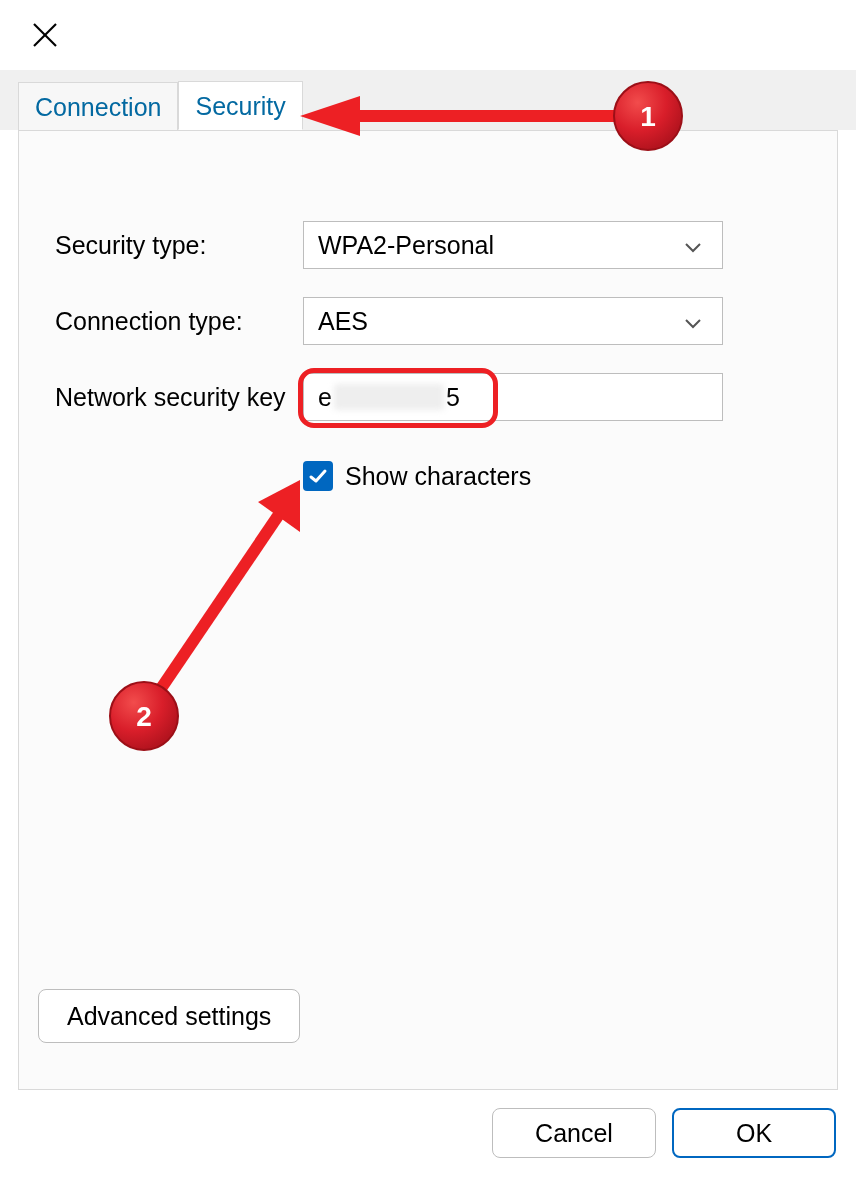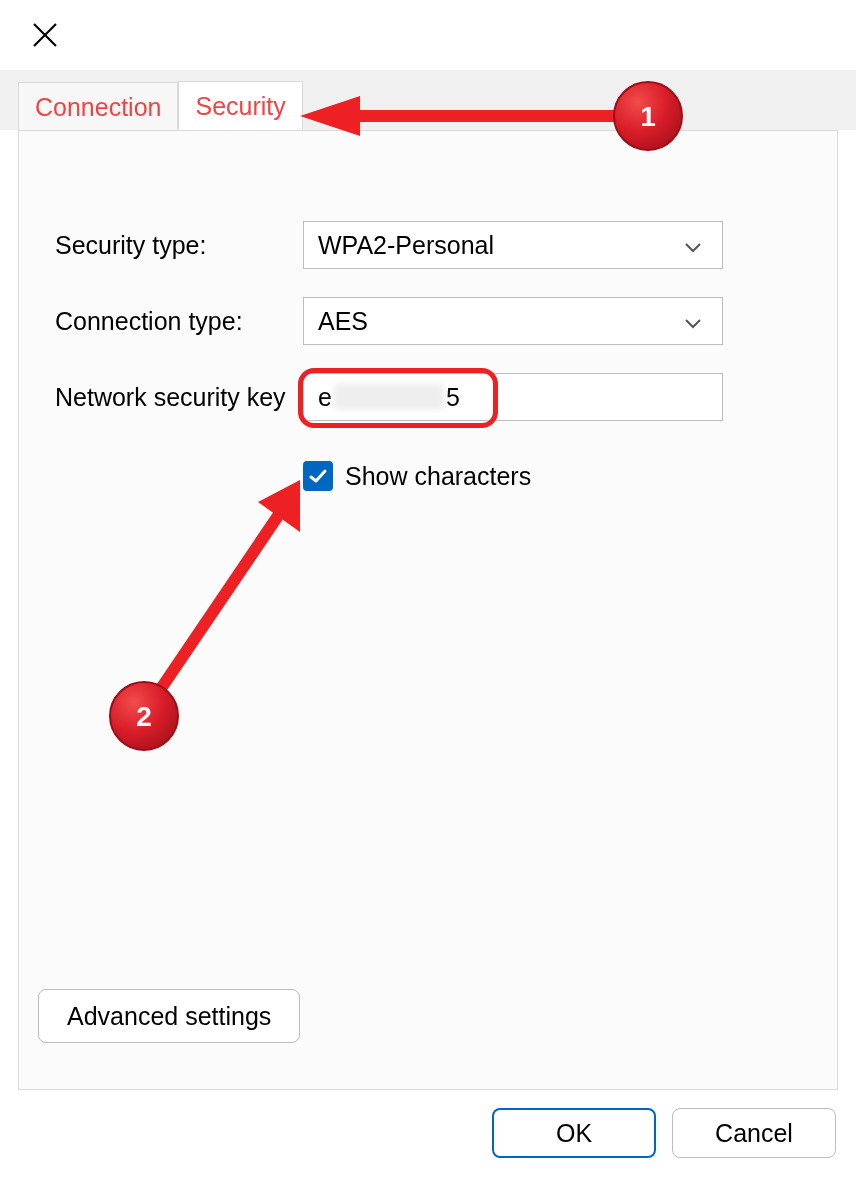--- a/index.html
+++ b/index.html
@@ -47,21 +47,21 @@
     display: flex;
     align-items: flex-end;
     gap: 0;
   }
   .tab {
     font-size: 25px;
     padding: 10px 16px 8px 16px;
     border: 1px solid #d9d9d9;
     border-bottom: 1px solid #d9d9d9;
     background: #f7f7f7;
-    color: #ef4444;
+    color: #0369a1;
     position: relative;
     top: 1px;
     cursor: default;
   }
   .tab.active {
     background: #ffffff;
     border-bottom: 1px solid #ffffff;
     top: 0;
     z-index: 3;
   }
@@ -276,22 +276,22 @@
       </div>
 
     </div>
 
     <div class="adv-btn">Advanced settings</div>
 
   </div>
 </div>
 
 <div class="bottom-bar">
+  <div class="btn">Cancel</div>
   <div class="btn primary">OK</div>
-  <div class="btn">Cancel</div>
 </div>
 
 <div class="anno-layer">
   <svg viewBox="0 0 856 1200">
     <defs>
       <radialGradient id="badgegrad" cx="35%" cy="30%" r="70%">
         <stop offset="0%" stop-color="#f24c4c"></stop>
         <stop offset="60%" stop-color="#d91e2a"></stop>
         <stop offset="100%" stop-color="#b5141f"></stop>
       </radialGradient>

